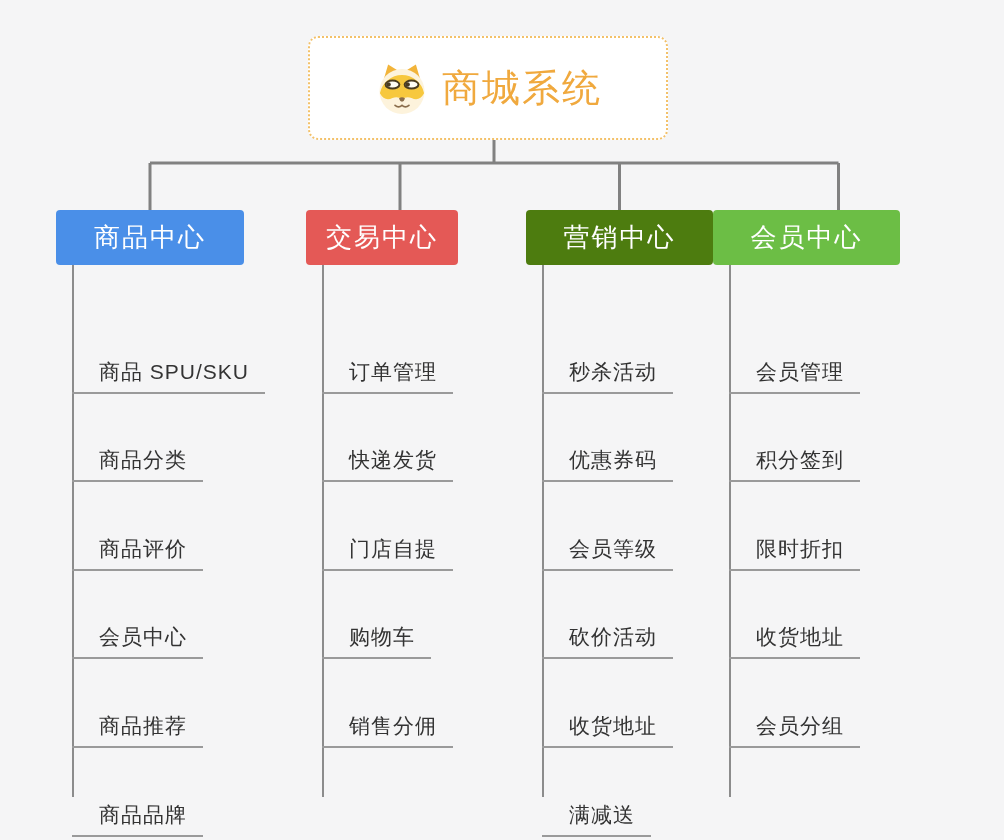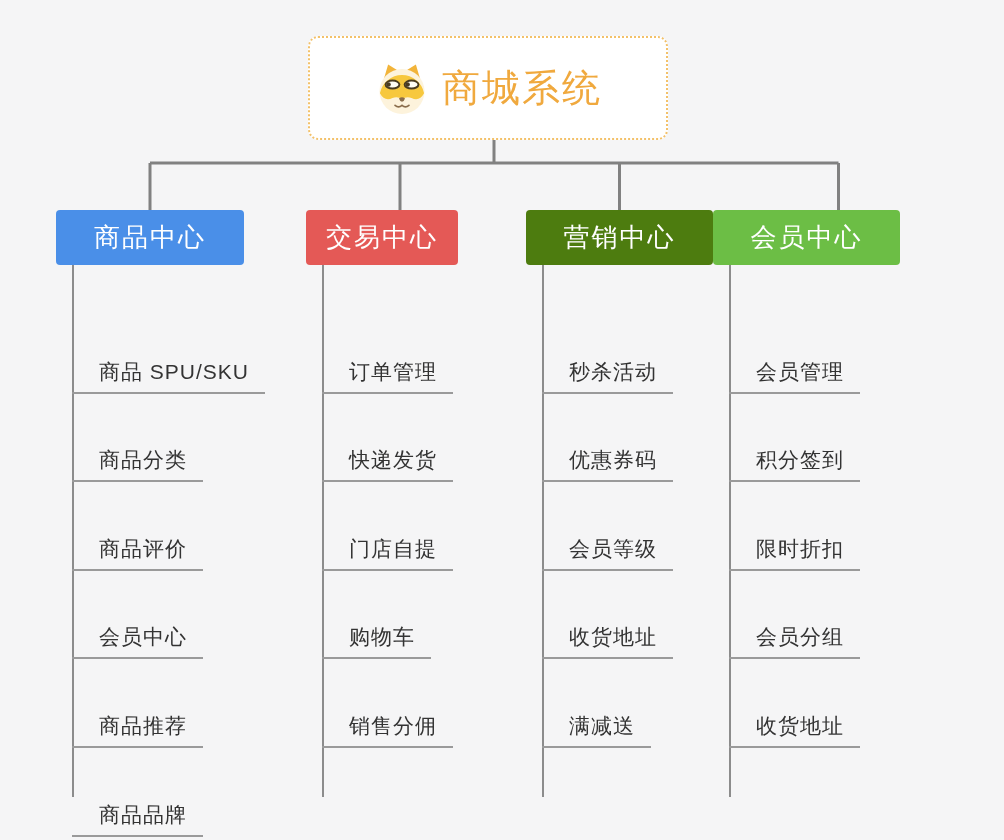--- a/index.html
+++ b/index.html
@@ -161,20 +161,23 @@
   </div>
 
   <div class="item">
     <span class="item-label">优惠券码</span>
   </div>
 
   <div class="item">
     <span class="item-label">会员等级</span>
   </div>
 
+  <div class="item">
+    <span class="item-label">砍价活动</span>
+  </div>
 
   <div class="item">
     <span class="item-label">收货地址</span>
   </div>
 
   <div class="item">
     <span class="item-label">满减送</span>
   </div>
 </div>
   </div>
@@ -192,22 +195,22 @@
 
   <div class="item">
     <span class="item-label">积分签到</span>
   </div>
 
   <div class="item">
     <span class="item-label">限时折扣</span>
   </div>
 
   <div class="item">
+    <span class="item-label">收货地址</span>
+  </div>
+
+  <div class="item">
     <span class="item-label">会员分组</span>
   </div>
-
-  <div class="item">
-    <span class="item-label">收货地址</span>
-  </div>
 </div>
   </div>
 </div>
 </div>
 
 </body></html>

